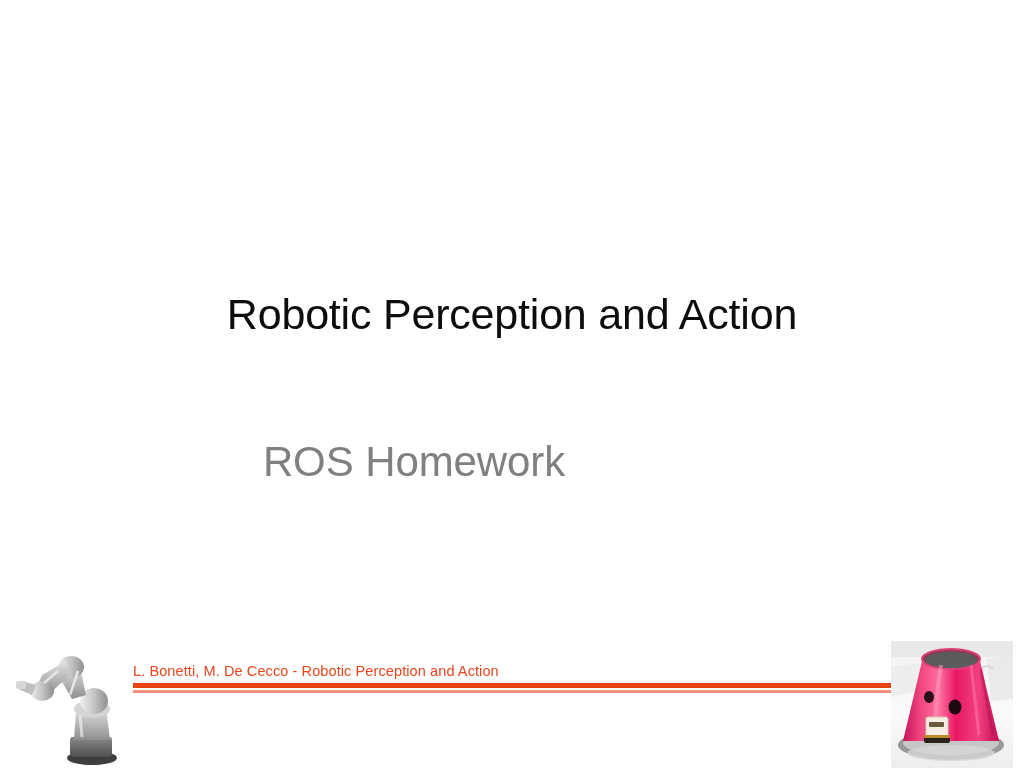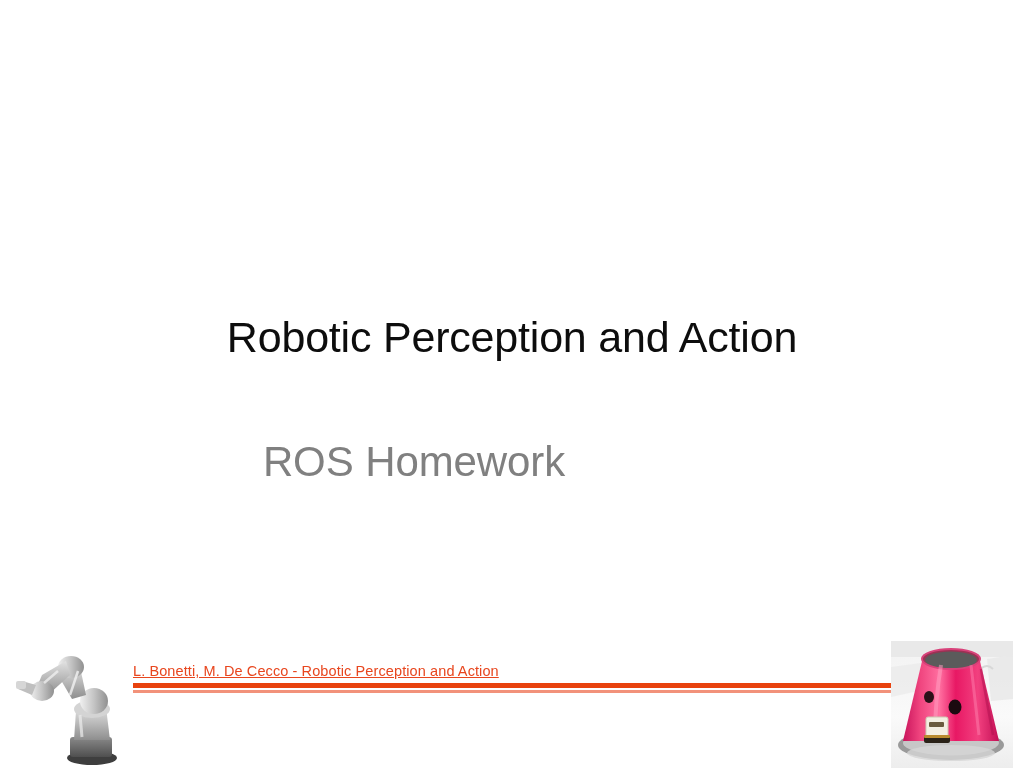--- a/index.html
+++ b/index.html
@@ -18,21 +18,20 @@
     overflow: hidden;
   }
 
   
   .title-block {
     position: absolute;
     left: 0;
     top: 292px;
     width: 1024px;
     text-align: center;
-    margin-top: 23px;
   }
   .slide-title {
     font-family: "Liberation Sans", sans-serif;
     font-size: 43px;
     font-weight: 400;
     color: #0d0d0d;
     letter-spacing: -0.2px;
     line-height: 1.05;
     white-space: nowrap;
   }
@@ -58,21 +57,20 @@
   .footer-text {
     position: absolute;
     left: 133px;
     top: 663px;
     font-family: "Liberation Sans", sans-serif;
     font-size: 14.5px;
     font-weight: 400;
     color: #E8461E;
     white-space: nowrap;
     letter-spacing: 0.1px;
-    text-decoration: underline;
   }
   .footer-rule {
     position: absolute;
     left: 133px;
     top: 683px;
     width: 760px;
     height: 11px;
   }
   .footer-rule .bar-thick {
     position: absolute;

